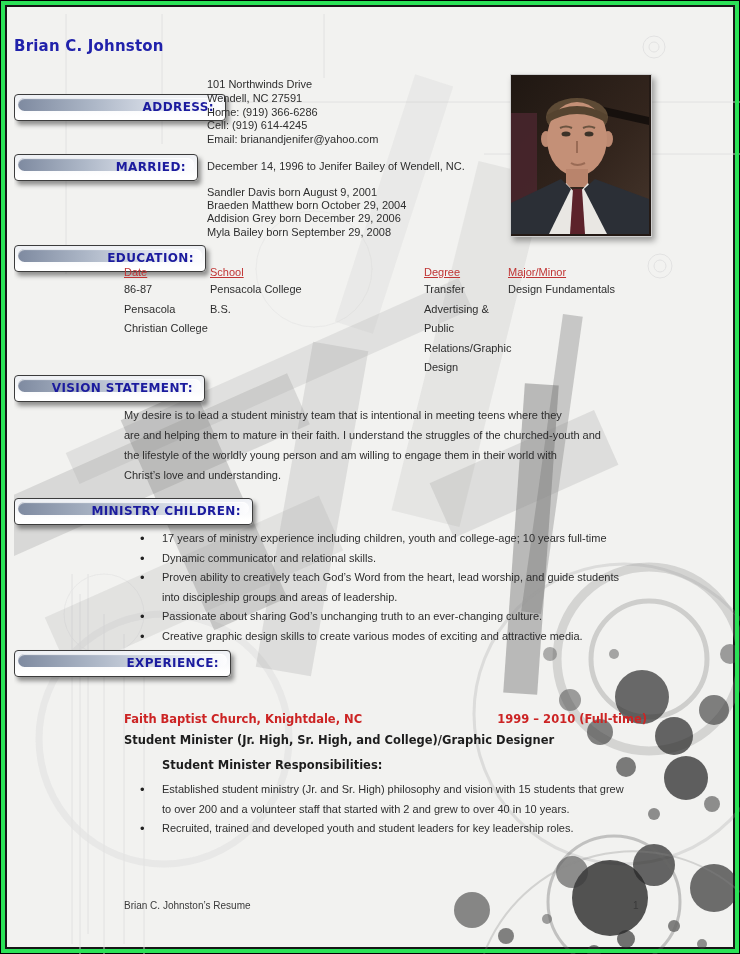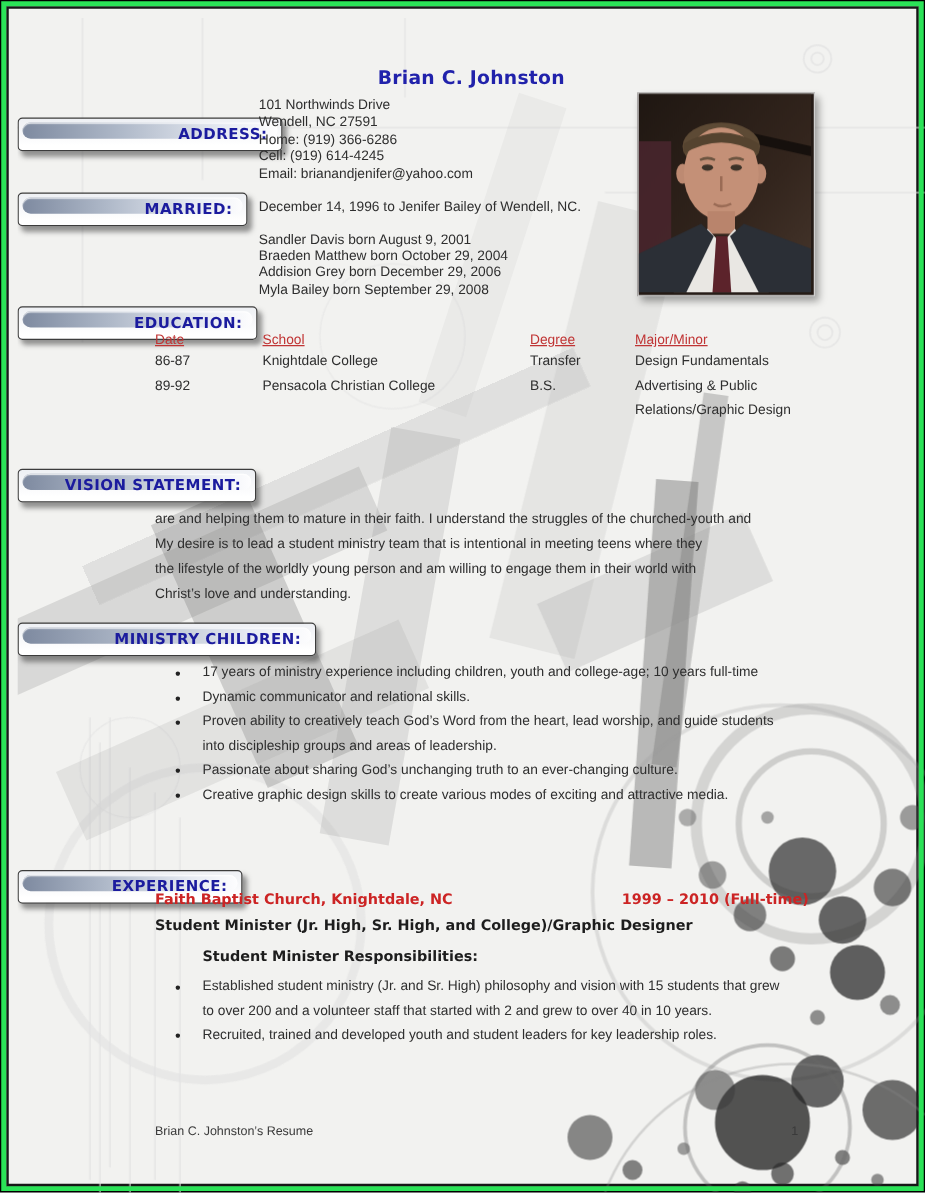--- a/index.html
+++ b/index.html
@@ -3,22 +3,22 @@
 <meta charset="utf-8">
 <style>
   html,body{margin:0;padding:0;background:#888;}
   .page{position:relative;width:740px;height:954px;background:#000;font-family:"Liberation Sans",sans-serif;overflow:hidden;}
   .b-green{position:absolute;inset:1px;border:4px solid #2be257;z-index:5;pointer-events:none;}
   .b-black{position:absolute;inset:5px;border:2px solid #161616;background:#f2f2f0;}
   .content{position:absolute;inset:7px;width:726px;height:940px;overflow:hidden;}
   .bgart{position:absolute;left:0;top:0;z-index:0;}
   .layer{position:absolute;z-index:2;}
 
-  .page-title{left:0;top:23px;width:100%;text-align:center;font-family:"DejaVu Sans",sans-serif;
-    font-size:15px;font-weight:bold;color:#2122ab;letter-spacing:.2px;margin-top:16px;}
+  .page-title{left:0;top:23px;width:100%;font-family:"DejaVu Sans",sans-serif;
+    font-size:15px;font-weight:bold;color:#2122ab;letter-spacing:.2px;}
 
   
   .sec-label{position:absolute;left:0;height:27px;box-sizing:border-box;z-index:2;
     border:1px solid #3c3c3c;border-radius:4px;background:linear-gradient(180deg,#eef0f4 0%,#ffffff 85%);
     box-shadow:3px 4px 4px rgba(50,50,50,.5);}
   .sec-label::before{content:"";position:absolute;left:3px;top:3px;right:3px;height:13px;border-radius:7px;
     background:linear-gradient(90deg,#7e8aa0 0%,#aeb8c8 38%,#e6eaf2 78%,#fdfdfe 100%);
     box-shadow:inset 0 1px 1px rgba(255,255,255,.85);}
   .sec-label>span{position:relative;display:block;text-align:right;padding-right:11px;line-height:25px;
     font-family:"DejaVu Sans",sans-serif;font-weight:bold;font-size:12px;color:#1b1b9e;letter-spacing:.4px;}
@@ -159,21 +159,21 @@
         </div>
       <div class="sec-label" style="top:231px;width:192px;">
           <span>EDUCATION:</span>
         </div>
       <div class="sec-label" style="top:361px;width:191px;">
           <span>VISION STATEMENT:</span>
         </div>
       <div class="sec-label" style="top:484px;width:239px;">
           <span>MINISTRY CHILDREN:</span>
         </div>
-      <div class="sec-label" style="top:682px;width:180px;">
+      <div class="sec-label" style="top:636px;width:217px;">
           <span>EXPERIENCE:</span>
         </div>
 
       <div class="layer body-txt lines" style="left:193px;top:64px;">
         <div>101 Northwinds Drive</div>
         <div>Wendell, NC 27591</div>
         <div>Home: (919) 366-6286</div>
         <div>Cell: (919) 614-4245</div>
         <div>Email: brianandjenifer@yahoo.com</div>
       </div>
@@ -189,40 +189,39 @@
 
       <div class="layer edu">
         <div class="row hdr">
           <div>Date</div>
           <div>School</div>
           <div>Degree</div>
           <div>Major/Minor</div>
         </div>
         <div class="row">
           <div>86-87</div>
-          <div>Knightdale College</div>
+          <div>Pensacola College</div>
           <div>Transfer</div>
           <div>
               <div>Design Fundamentals</div>
             </div>
         </div>
         <div class="row">
-          <div>89-92</div>
           <div>Pensacola Christian College</div>
           <div>B.S.</div>
           <div>
             <div>Advertising &amp; Public</div>
             <div>Relations/Graphic Design</div>
           </div>
         </div>
       </div>
 
       <div class="layer body-txt vision">
+        <div>My desire is to lead a student ministry team that is intentional in meeting teens where they</div>
         <div>are and helping them to mature in their faith. I understand the struggles of the churched-youth and</div>
-        <div>My desire is to lead a student ministry team that is intentional in meeting teens where they</div>
         <div>the lifestyle of the worldly young person and am willing to engage them in their world with</div>
         <div>Christ’s love and understanding.</div>
       </div>
 
       <ul class="layer blist" style="left:110px;top:515px;">
         <li>17 years of ministry experience including children, youth and college-age; 10 years full-time</li>
         <li>Dynamic communicator and relational skills.</li>
         <li>Proven ability to creatively teach God’s Word from the heart, lead worship, and guide students into discipleship groups and areas of leadership.</li>
         <li>Passionate about sharing God’s unchanging truth to an ever-changing culture.</li>
         <li>Creative graphic design skills to create various modes of exciting and attractive media.</li>

